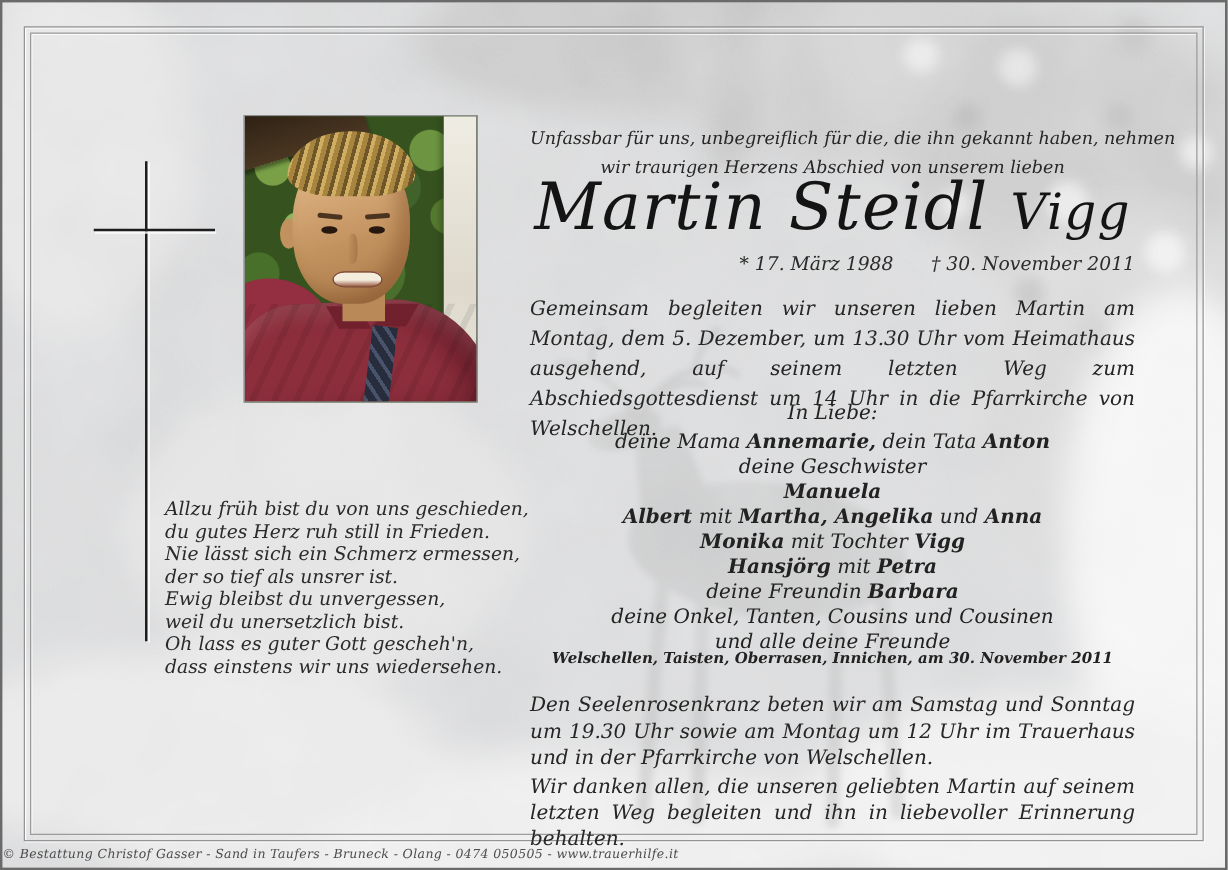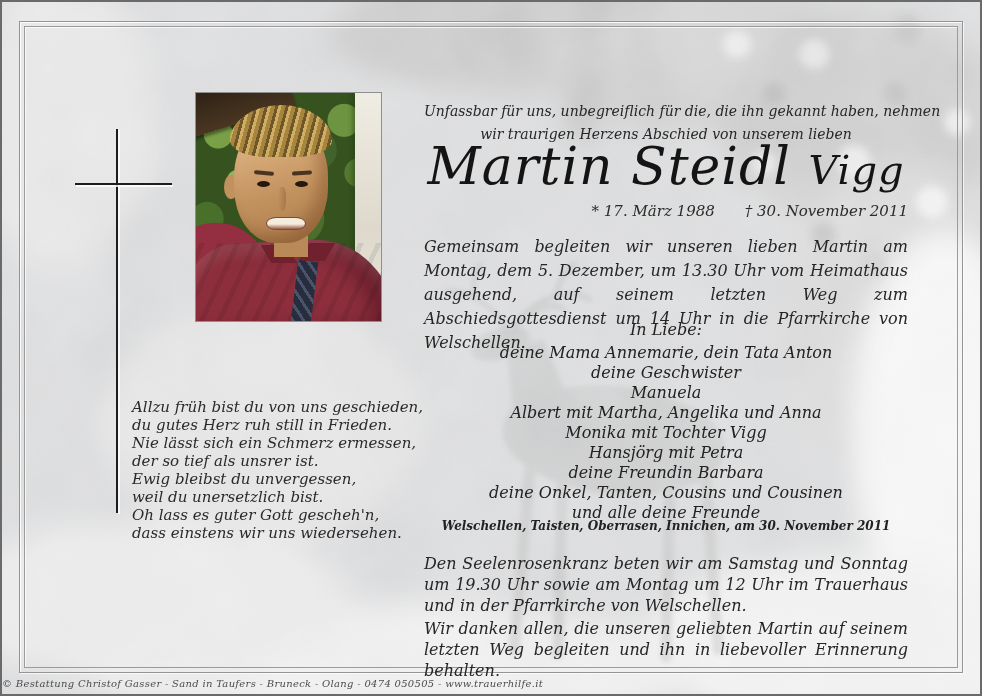--- a/index.html
+++ b/index.html
@@ -80,21 +80,21 @@
   .script{font-style:italic;margin-top:12px;}
   .intro{top:86px;text-align:center;font-size:14px;line-height:23px;white-space:nowrap;color:#262626;}
   .name-line{top:119px;text-align:center;font-size:52px;line-height:66px;color:#141414;letter-spacing:1px;white-space:nowrap;}
   .name-suffix{font-size:40px;}
   .dates{top:188px;text-align:right;font-size:15px;color:#2b2b2b;}
   .dates .gap{display:inline-block;width:30px;}
   .para{font-size:16px;line-height:24px;text-align:justify;color:#262626;}
   .funeral{top:221px;}
   .love-h{top:306px;text-align:center;font-size:16px;}
   .fam{top:329px;text-align:center;font-size:16px;line-height:20px;}
-  .fam b{font-weight:400;}
+  .fam b{font-weight:700;}
   .places{top:505px;text-align:center;font-size:12px;font-weight:bold;}
   .rosary{top:539px;line-height:21px;}
   .thanks{top:604px;line-height:21px;}
   .poem{position:absolute;left:130px;top:384px;width:300px;text-align:left;
     font-size:15px;line-height:18px;font-style:italic;color:#2a2a2a;}
   .footer{position:absolute;left:0;top:676px;width:100%;
     font-size:10px;font-style:italic;color:#4c4c4c;letter-spacing:.3px;}
 </style>
 </head>
 <body>

